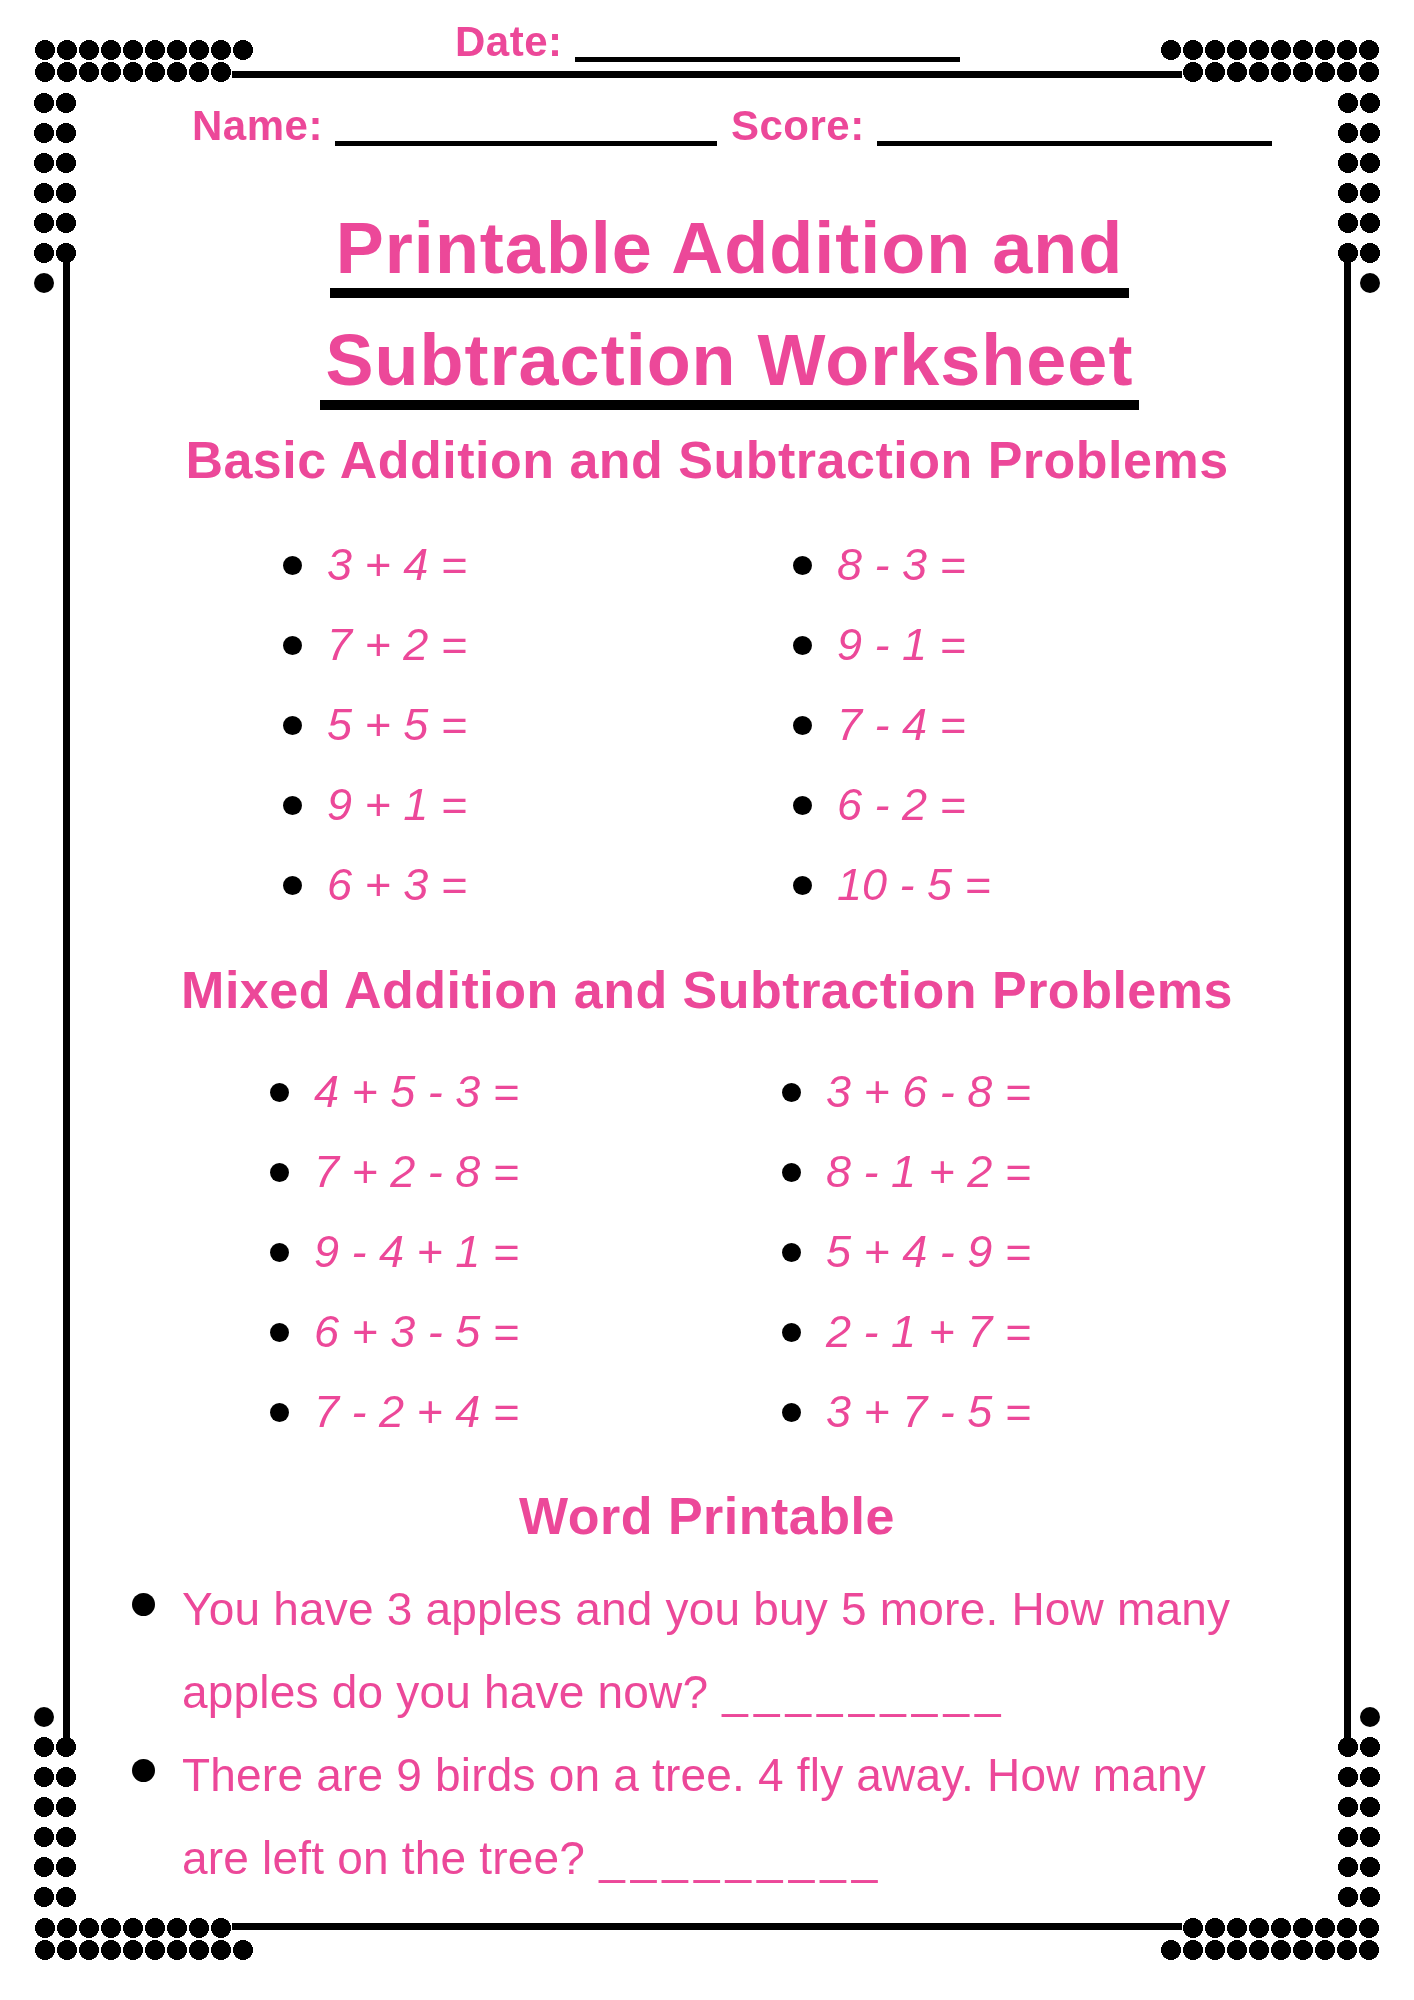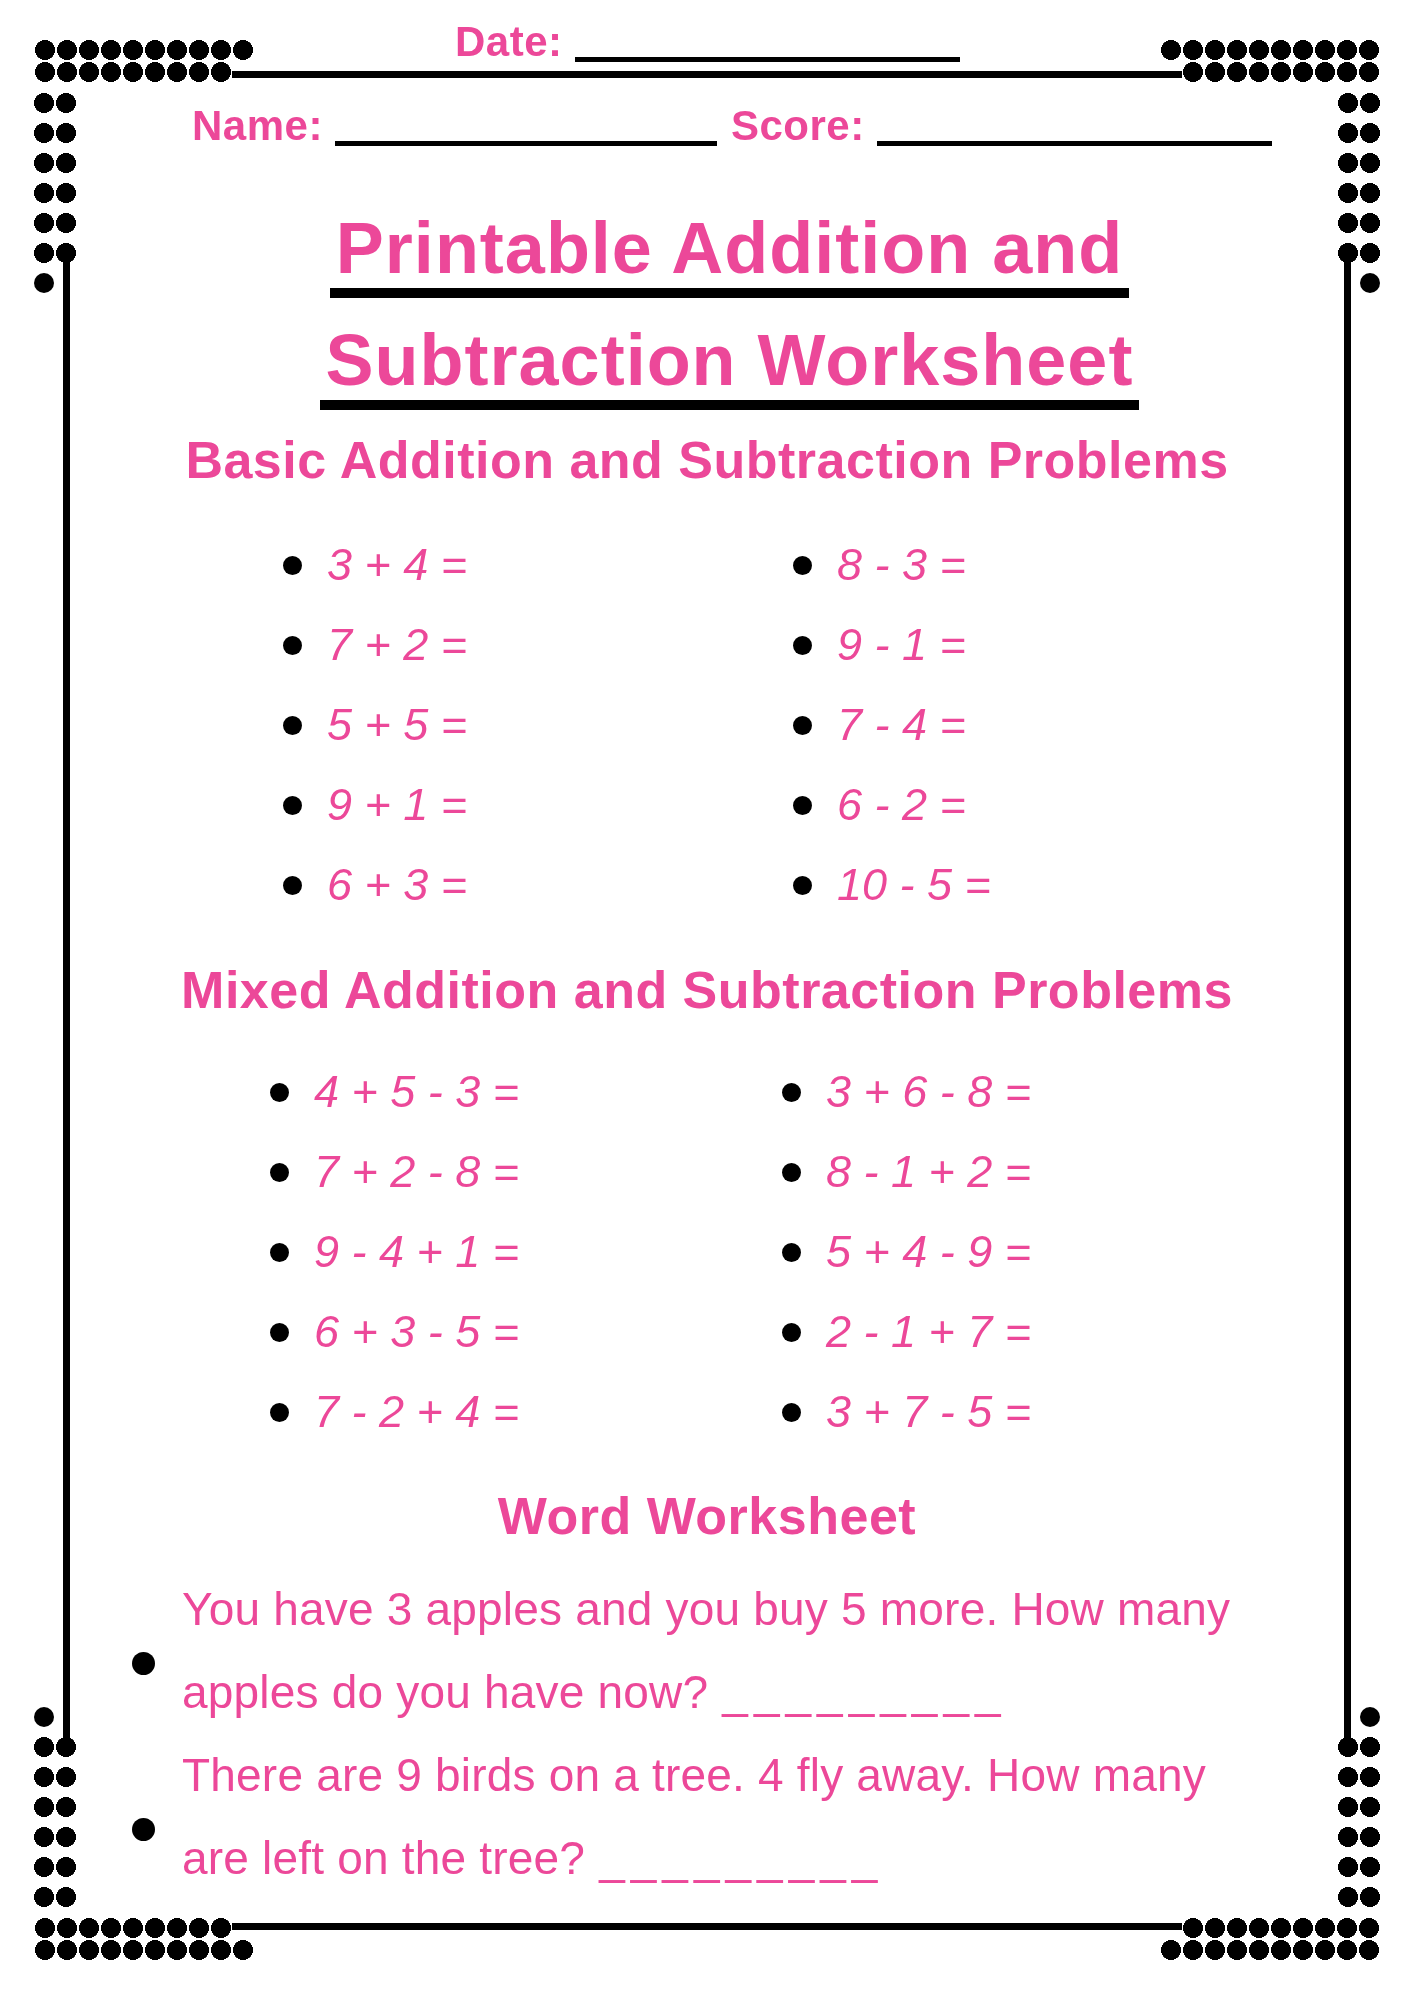--- a/index.html
+++ b/index.html
@@ -71,21 +71,21 @@
   .plist.basic { left:283px; top:525px; grid-template-columns:510px auto; }
   .plist.mixed { left:270px; top:1052px; grid-template-columns:512px auto; }
   .prob { display:flex; align-items:center; font-size:45px; font-weight:400; }
   .p-bullet {
     width:19px; height:19px; border-radius:50%; background:#000;
     margin-right:25px; flex:0 0 auto;
   }
 
   
   .wplist { position:absolute; left:120px; top:1568px; width:1210px; }
-  .wp-item { display:flex; align-items:center; }
+  .wp-item { display:flex; align-items:flex-start; }
   .wp-bullet {
     width:23px; height:23px; border-radius:50%; background:#000;
     margin:25px 27px 0 12px; flex:0 0 auto;
   }
   .wp-text { font-size:46px; line-height:83px; font-weight:400; letter-spacing:0.2px; }
   .wp-blank { letter-spacing:6px; margin-left:14px; white-space:nowrap; }
 </style>
 </head>
 <body>
 
@@ -223,21 +223,21 @@
     <div class="prob">
         <span class="p-bullet"></span>
         <span>7 - 2 + 4 =</span>
       </div>
     <div class="prob">
         <span class="p-bullet"></span>
         <span>3 + 7 - 5 =</span>
       </div>
   </div>
 
-  <div class="sect-h" style="top:1488px;">Word Worksheet</div>
+  <div class="sect-h" style="top:1488px;">Word Printable</div>
 
   <div class="wplist">
     <div class="wp-item">
       <span class="wp-bullet"></span>
       <div class="wp-text">
         <span>You have 3 apples and you buy 5 more. How many</span><br>
         <span>apples do you have now?</span><span class="wp-blank">_________</span>
       </div>
     </div>
     <div class="wp-item">

